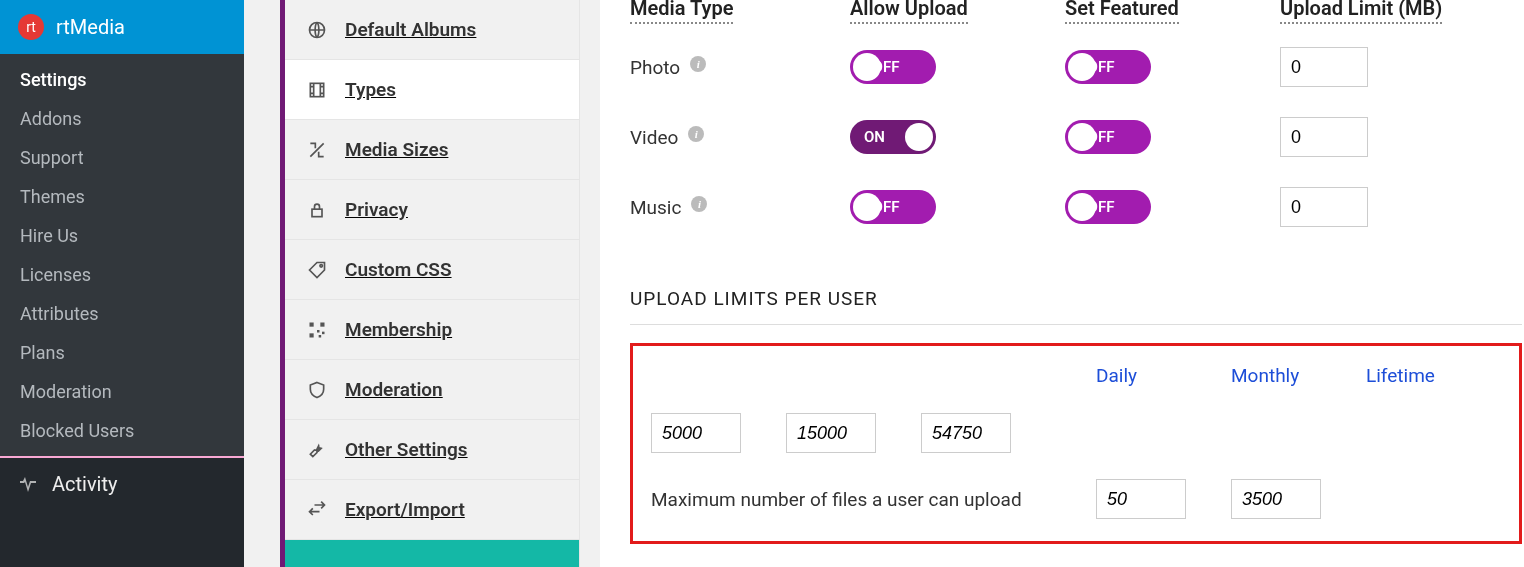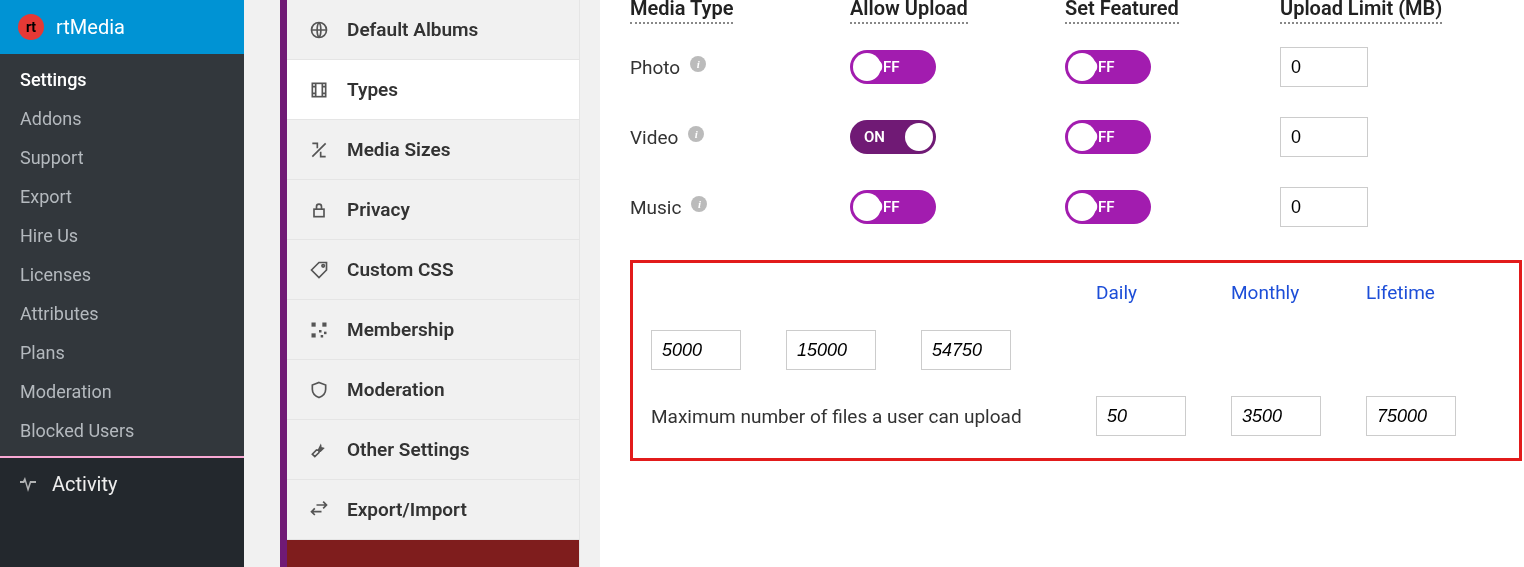--- a/index.html
+++ b/index.html
@@ -37,23 +37,23 @@
     top: 50%;
     transform: translateY(-50%);
     border-top: 10px solid transparent;
     border-bottom: 10px solid transparent;
     border-right: 10px solid #f1f1f1;
   }
   .brand-icon {
     width: 26px; height: 26px;
     border-radius: 50%;
     background: #e53935;
-    color: #000000;
+    color: #ffffff;
     font-size: 14px;
-    font-weight: bold;
+    font-weight: normal;
     display: flex;
     align-items: center;
     justify-content: center;
   }
   .wp-submenu {
     background: #32373c;
     padding: 6px 0;
   }
   .wp-submenu .item {
     padding: 9px 20px;
@@ -69,25 +69,26 @@
     padding: 14px 18px;
     font-size: 20px;
     color: #eee;
     border-top: 2px solid #f9a8d4;
   }
   .wp-main-item .dashicon { width: 20px; height: 20px; opacity: .7; }
 
   
   .settings-tabs {
     width: 300px;
-    background: #7f1d1d;
+    background: #14b8a6;
     flex-shrink: 0;
     margin-left: 36px;
-    border-left: 7px solid #701a75;
+    border-left: 5px solid #701a75;
     border-right: 1px solid #e5e5e5;
+    text-decoration: underline;
   }
   .tab {
     display: flex;
     align-items: center;
     gap: 18px;
     padding: 18px 22px;
     border-bottom: 1px solid #e5e5e5;
     background: #f1f1f1;
     font-size: 19px;
     font-weight: 600;
@@ -208,21 +209,21 @@
 
 <div class="wp-sidebar">
   <div class="brand">
     <span class="brand-icon">rt</span>
     <span>rtMedia</span>
   </div>
   <div class="wp-submenu">
     <div class="item active">Settings</div>
     <div class="item">Addons</div>
     <div class="item">Support</div>
-    <div class="item">Export</div>
+    <div class="item">Themes</div>
     <div class="item">Hire Us</div>
     <div class="item">Licenses</div>
     <div class="item">Attributes</div>
     <div class="item">Plans</div>
     <div class="item">Moderation</div>
     <div class="item">Blocked Users</div>
   </div>
   <div class="wp-main-item">
     <svg class="dashicon" viewBox="0 0 20 20" fill="currentColor">
         <path d="M2 7h3l2-4 3 10 2-6h6v2h-5l-3 9-3-10-1 1H2z"></path>
@@ -365,34 +366,34 @@
       <div class="toggle off">
           <span class="knob"></span>
           <span>OFF</span>
         </div>
     </div>
     <div class="cell-c">
       <input class="numbox" value="0" style="">
     </div>
   </div>
 
+  <h3 class="section">UPLOAD LIMITS PER USER</h3>
 
   <div class="highlight">
     <div class="limit-head">
       <div class="lbl"></div>
       <div class="c">Daily</div>
       <div class="c">Monthly</div>
       <div class="c">Lifetime</div>
     </div>
     <div class="limit-row">
       <div class="c"><input class="numbox wide" value="5000" style=""></div>
       <div class="c"><input class="numbox wide" value="15000" style=""></div>
       <div class="c"><input class="numbox wide" value="54750" style=""></div>
     </div>
     <div class="limit-row">
       <div class="lbl">Maximum number of files a user can upload</div>
       <div class="c"><input class="numbox wide" value="50" style=""></div>
       <div class="c"><input class="numbox wide" value="3500" style=""></div>
-      <div class="c"><input class="numbox wide" value="75000" style=""></div>
     </div>
   </div>
 
 </div>
 
 </body></html>

